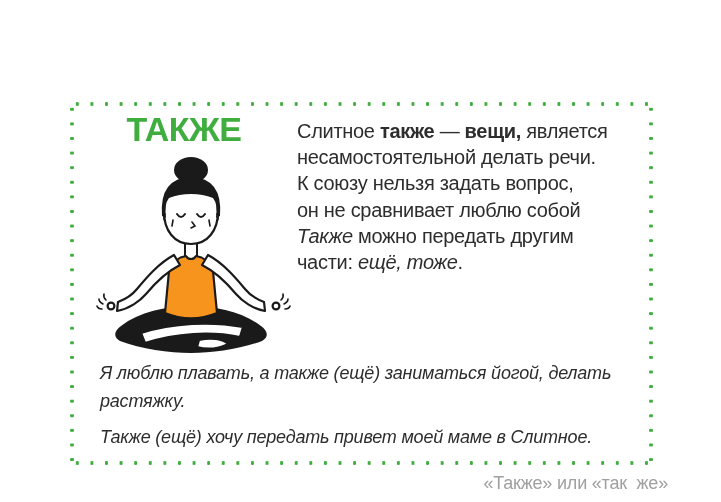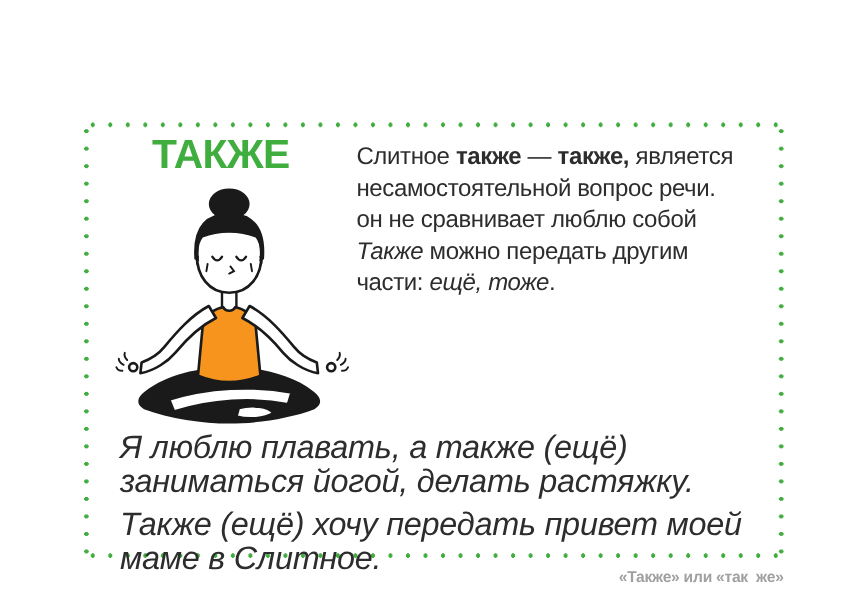--- a/index.html
+++ b/index.html
@@ -52,34 +52,33 @@
     line-height: 26.2px;
     letter-spacing: -0.3px;
   }
   .def-line { white-space: nowrap; }
   .def-line .bold   { font-weight: 700; }
   .def-line .italic { font-style: italic; }
   .examples {
     position: absolute;
     left: 100px; top: 327px;
     width: 548px;
-    font-size: 27px;
+    font-size: 18px;
     font-style: italic;
     line-height: 28px;
     letter-spacing: -0.2px;
   }
   .example { margin: 0 0 8px 0; }
   .caption {
     position: absolute;
-    right: 68px; top: 441px;
-    font-size: 13px;
+    right: 53px; top: 441px;
+    font-size: 18px;
     letter-spacing: -0.2px;
     color: var(--muted-gray, #a0a0a0);
     white-space: pre;
-    font-weight: bold;
   }
   
   .skin { fill: #ffffff; stroke: var(--illustration-ink, #1a1a1a); stroke-width: 2.2; stroke-linejoin: round; stroke-linecap: round; }
   .ink  { fill: var(--illustration-ink, #1a1a1a); stroke: none; }
   .top-cloth { fill: var(--illustration-orange, #f7941e); stroke: var(--illustration-ink, #1a1a1a); stroke-width: 2.2; stroke-linejoin: round; }
   .line { fill: none; stroke: var(--illustration-ink, #1a1a1a); stroke-width: 2; stroke-linecap: round; }
   .thin { fill: none; stroke: var(--illustration-ink, #1a1a1a); stroke-width: 1.6; stroke-linecap: round; }
 </style>
 </head>
 <body>
@@ -128,22 +127,23 @@
       <circle class="skin" cx="20" cy="150" r="3.4"></circle>
       <path class="thin" d="M15 144 q-3 -3 -2 -6 M12 148 q-4 -2 -4 -5 M11 153 q-4 0 -5 -3"></path>
     </g>
     <g>
       <circle class="skin" cx="185" cy="150" r="3.4"></circle>
       <path class="thin" d="M190 144 q3 -3 2 -6 M193 148 q4 -2 4 -5 M194 153 q4 0 5 -3"></path>
     </g>
   </svg>
 
   <div class="definition">
-      <div class="def-line"><span>Слитное </span><span class="bold">также</span><span> — </span><span class="bold">также,</span><span> является</span></div>
-      <div class="def-line"><span>несамостоятельной вопрос речи.</span></div>
+      <div class="def-line"><span>Слитное </span><span class="bold">также</span><span> — </span><span class="bold">вещи,</span><span> является</span></div>
+      <div class="def-line"><span>несамостоятельной делать речи.</span></div>
+      <div class="def-line"><span>К союзу нельзя задать вопрос,</span></div>
       <div class="def-line"><span>он не сравнивает люблю собой</span></div>
       <div class="def-line"><span class="italic">Также</span><span> можно передать другим</span></div>
       <div class="def-line"><span>части: </span><span class="italic">ещё, тоже</span><span>.</span></div>
     </div>
 
   <div class="examples">
     <p class="example">Я люблю плавать, а также (ещё) заниматься йогой, делать растяжку.</p>
     <p class="example">Также (ещё) хочу передать привет моей маме в Слитное.</p>
   </div>
 

